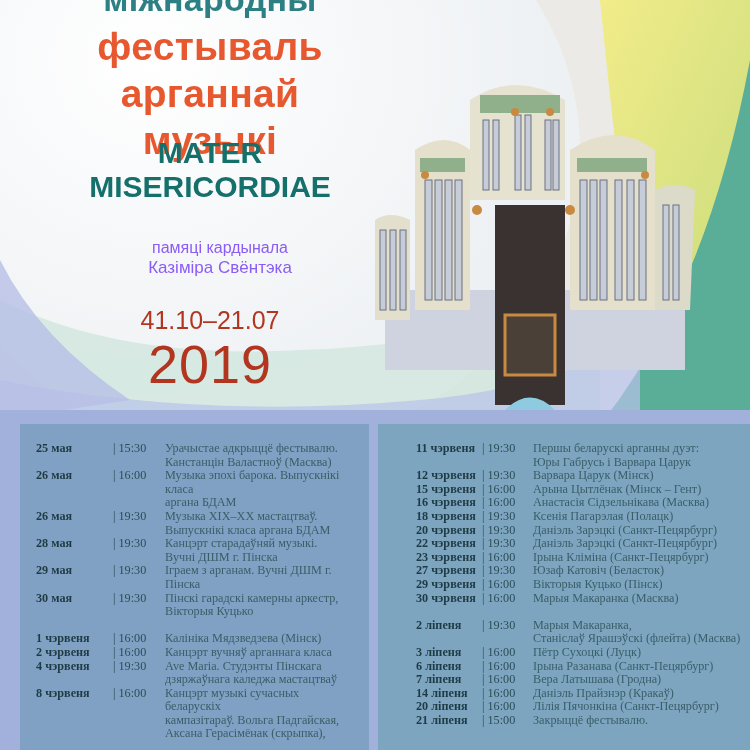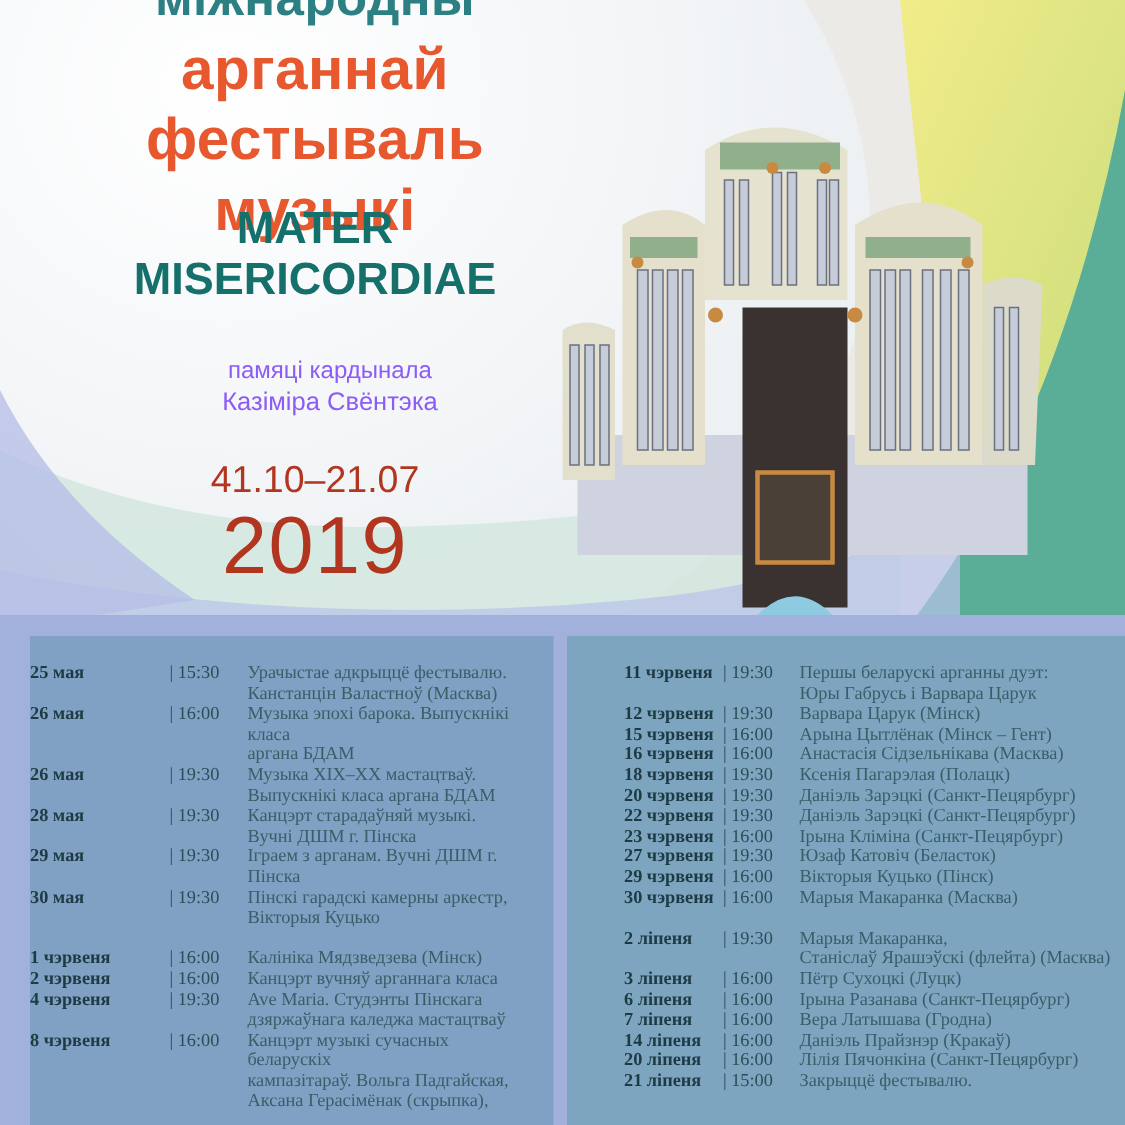--- a/index.html
+++ b/index.html
@@ -51,21 +51,21 @@
       color: #26434a;
       font-size: 12.2px; line-height: 13.6px;
       padding-top: 18px;
     }
     .panel.left { left: 20px; width: 349px; }
     .panel.right { left: 378px; width: 372px; background: rgba(70, 150, 150, 0.40); }
     .row { display: flex; }
     .row .d { font-weight: bold; color: #1e3b44; flex: 0 0 auto; }
     .row .t { flex: 0 0 auto; color: #2a4d56; }
     .row .e { flex: 1 1 auto; color: #3a5e68; }
-    .left .row .d { width: 93px; }
+    .left .row .d { width: 93px; padding-left: 16px; }
     .left .row .t { width: 52px; }
     .left .row .e { padding-right: 20px; }
     .right .row .d { width: 104px; padding-left: 38px; }
     .right .row .t { width: 51px; }
     .gap { height: 13.6px; }
   </style>
 </head>
 <body>
 
 <div class="bg">
@@ -97,22 +97,22 @@
 
     <path d="M0 300 Q120 360 300 350 Q450 345 600 300 L600 420 L0 420 Z" fill="#cfe6dc" opacity="0.75"></path>
     <path d="M0 380 Q200 420 420 400 Q540 390 640 340 L640 430 L0 430 Z" fill="#b8c2ea" opacity="0.7"></path>
     <path d="M0 260 Q40 340 130 400 L0 420 Z" fill="#b7bfe6" opacity="0.8"></path>
     <path d="M0 410 L750 410 L750 750 L0 750 Z" fill="#a2b0dc"></path>
   </svg>
 </div>
 
 <div class="title-block">
   <div class="t-line top">міжнародны</div>
+  <div class="t-line">фестываль</div>
   <div class="t-line">арганнай</div>
-  <div class="t-line">фестываль</div>
   <div class="t-line">музыкі</div>
 </div>
 <div class="latin">
   <div>MATER</div>
   <div>MISERICORDIAE</div>
 </div>
 <div class="memory">
   <div>памяці кардынала</div>
   <div class="name">Казіміра Свёнтэка</div>
 </div>

